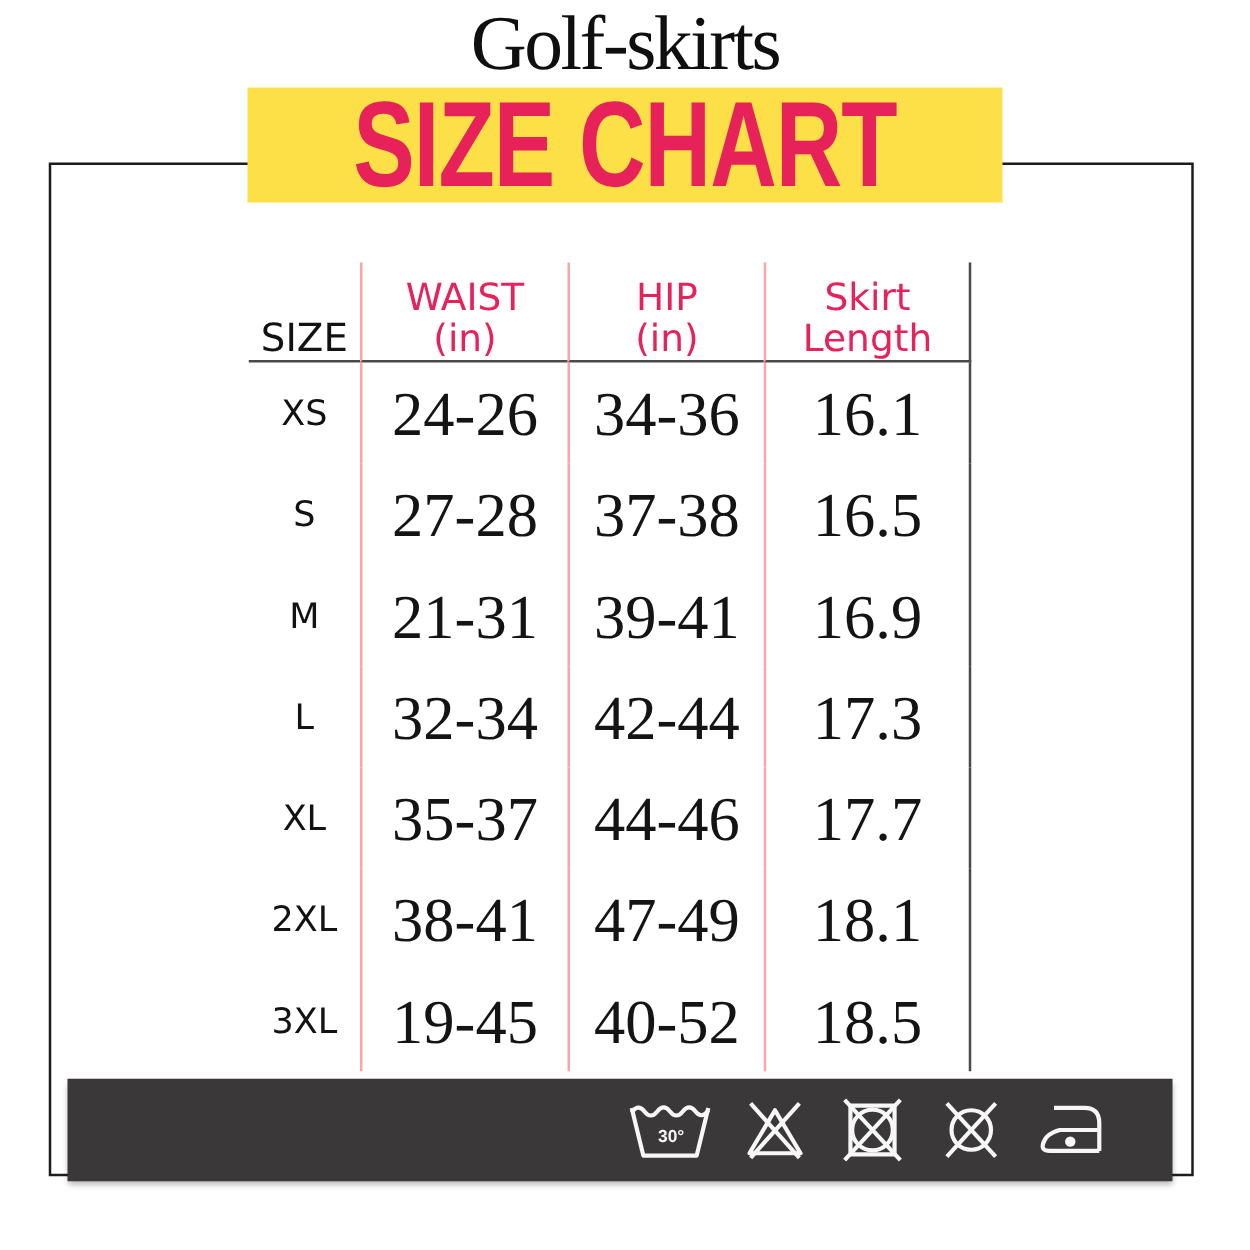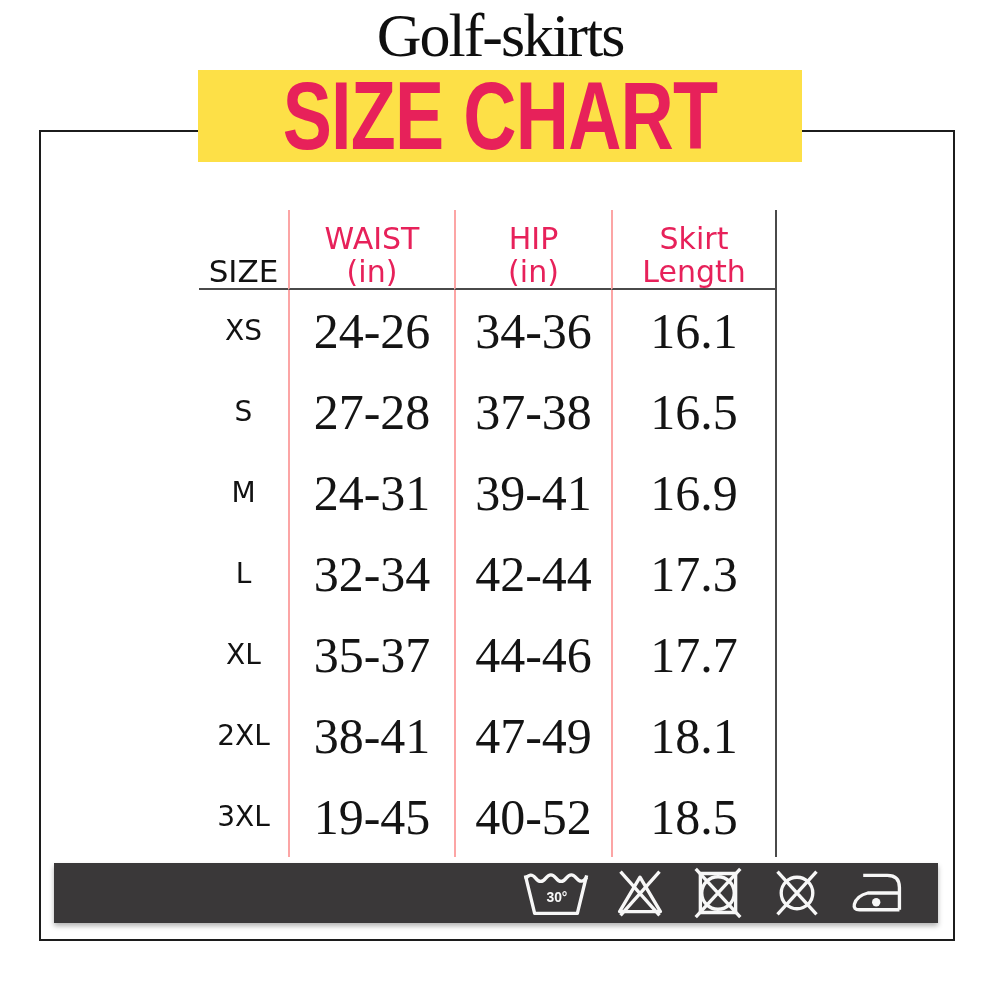--- a/index.html
+++ b/index.html
@@ -53,24 +53,24 @@
     display:flex; align-items:center; justify-content:center;
     font-family:"DejaVu Sans", sans-serif; font-size:28px; color:#121212;
   }
   .ncell {
     display:flex; align-items:center; justify-content:center;
     font-family:Liberation Serif, serif; font-size:50px; color:#141414;
   }
 
   
   .care-bar {
-    position:absolute; left:54px; top:863px; width:884px; height:60px;
+    position:absolute; left:54px; top:863px; width:884px; height:82px;
     background:#3a3839; box-sizing:border-box;
     display:flex; align-items:center; justify-content:flex-end;
-    gap:24px; padding-right:28px;
+    gap:24px; padding-right:48px;
     box-shadow:0 3px 5px rgba(0,0,0,0.30);
     z-index:2;
   }
   .care-bar svg { display:block; }
   .care-stroke { stroke:#f7f7f7; stroke-width:3.6; fill:none; stroke-linejoin:round; }
   .care-text {
     font-family:"Liberation Sans", sans-serif; font-size:15px; fill:#f7f7f7;
     font-weight:bold;
   }
 </style>
@@ -109,21 +109,21 @@
     <div class="ncell vline">24-26</div>
     <div class="ncell vline">34-36</div>
     <div class="ncell vline vline-r">16.1</div>
 
     <div class="scell">S</div>
     <div class="ncell vline">27-28</div>
     <div class="ncell vline">37-38</div>
     <div class="ncell vline vline-r">16.5</div>
 
     <div class="scell">M</div>
-    <div class="ncell vline">24-31</div>
+    <div class="ncell vline">21-31</div>
     <div class="ncell vline">39-41</div>
     <div class="ncell vline vline-r">16.9</div>
 
     <div class="scell">L</div>
     <div class="ncell vline">32-34</div>
     <div class="ncell vline">42-44</div>
     <div class="ncell vline vline-r">17.3</div>
 
     <div class="scell">XL</div>
     <div class="ncell vline">35-37</div>

